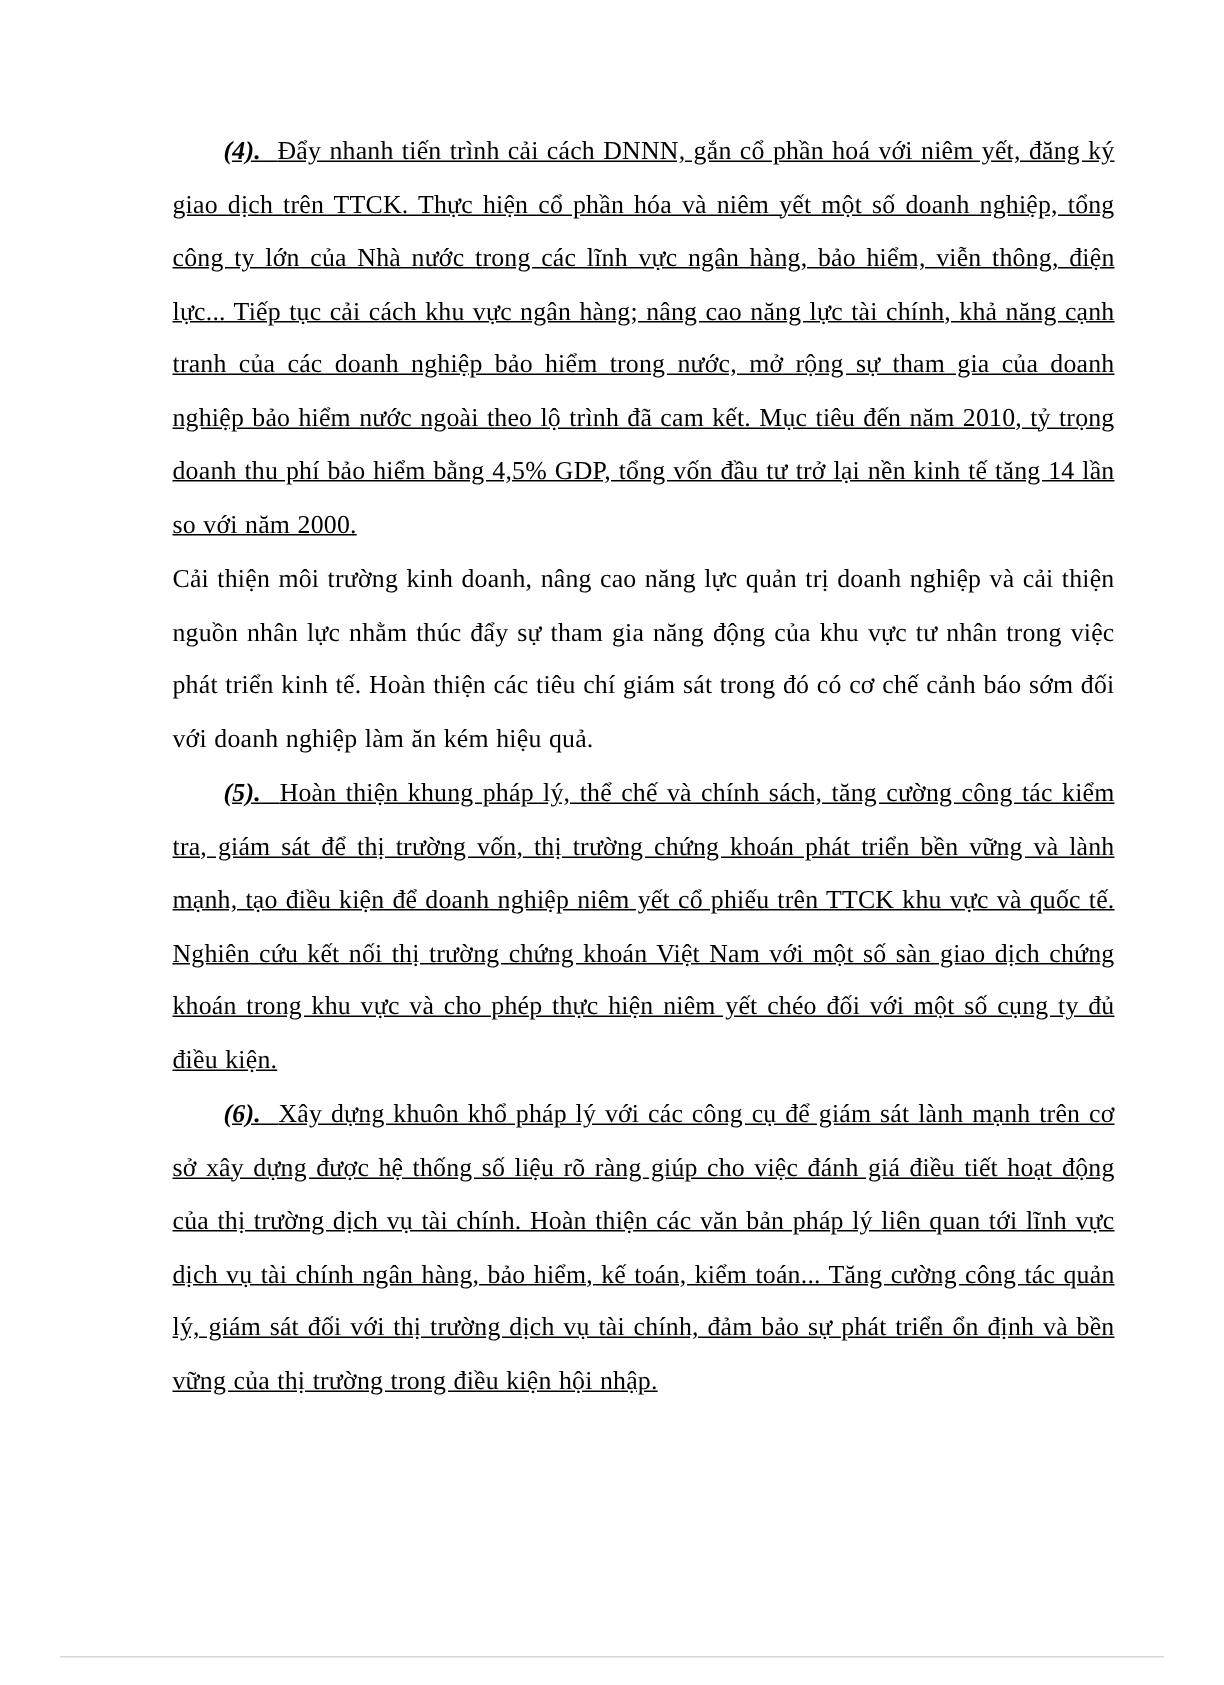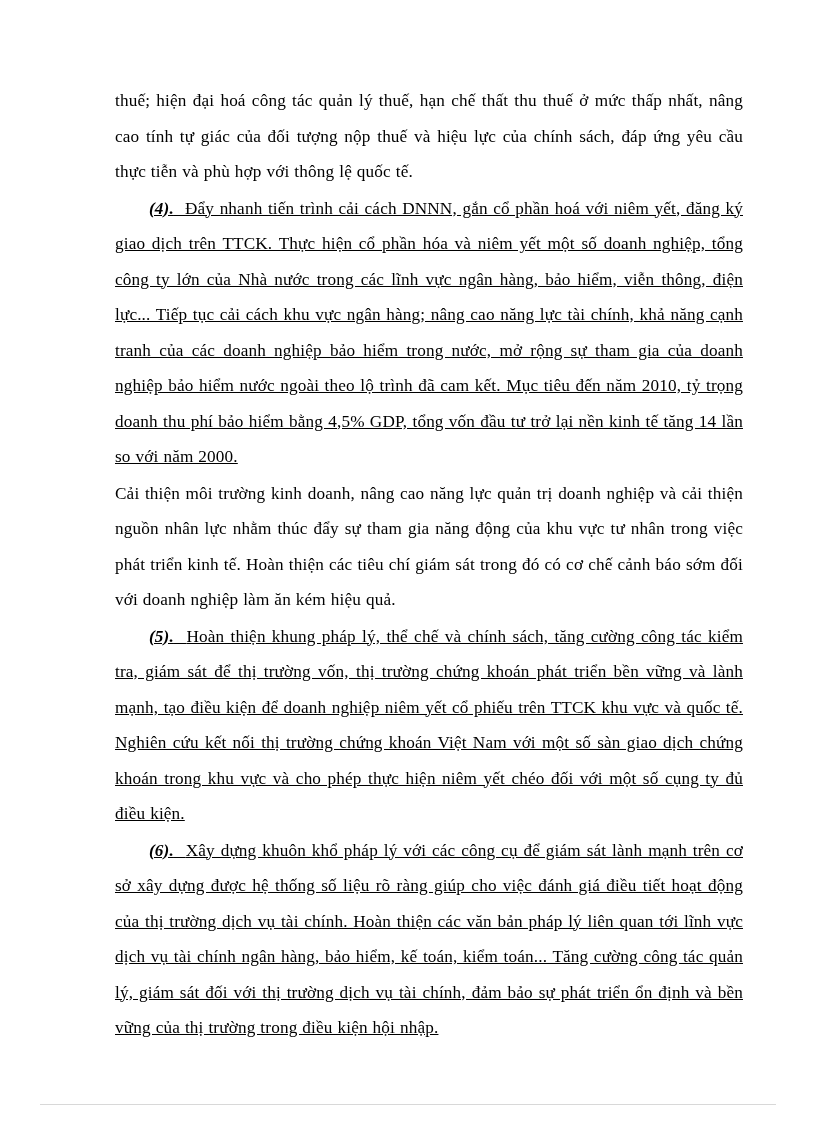--- a/index.html
+++ b/index.html
@@ -57,23 +57,20 @@
     height: 1px;
     background: #d8d8d8;
   }
 </style>
 </head>
 <body>
 
 <div class="page">
   <div class="content">
 
-    <p class="noindent">
-      <span>thuế; hiện đại hoá công tác quản lý thuế, hạn chế thất thu thuế ở mức thấp nhất, nâng cao tính tự giác của đối tượng nộp thuế và hiệu lực của chính sách, đáp ứng yêu cầu thực tiễn và phù hợp với thông lệ quốc tế.</span>
-    </p>
 
     <p class="indent">
       <span class="num">(4).</span>&nbsp;
       <span>Đẩy nhanh tiến trình cải cách DNNN, gắn cổ phần hoá với niêm yết, đăng ký giao dịch trên TTCK. Thực hiện cổ phần hóa và niêm yết một số doanh nghiệp, tổng công ty lớn của Nhà nước trong các lĩnh vực ngân hàng, bảo hiểm, viễn thông, điện lực... Tiếp tục cải cách khu vực ngân hàng; nâng cao năng lực tài chính, khả năng cạnh tranh của các doanh nghiệp bảo hiểm trong nước, mở rộng sự tham gia của doanh nghiệp bảo hiểm nước ngoài theo lộ trình đã cam kết. Mục tiêu đến năm 2010, tỷ trọng doanh thu phí bảo hiểm bằng 4,5% GDP, tổng vốn đầu tư trở lại nền kinh tế tăng 14 lần so với năm 2000.</span>
     </p>
 
     <p class="noindent">
       <span>Cải thiện môi trường kinh doanh, nâng cao năng lực quản trị doanh nghiệp và cải thiện nguồn nhân lực nhằm thúc đẩy sự tham gia năng động của khu vực tư nhân trong việc phát triển kinh tế. Hoàn thiện các tiêu chí giám sát trong đó có cơ chế cảnh báo sớm đối với doanh nghiệp làm ăn kém hiệu quả.</span>
     </p>
 

